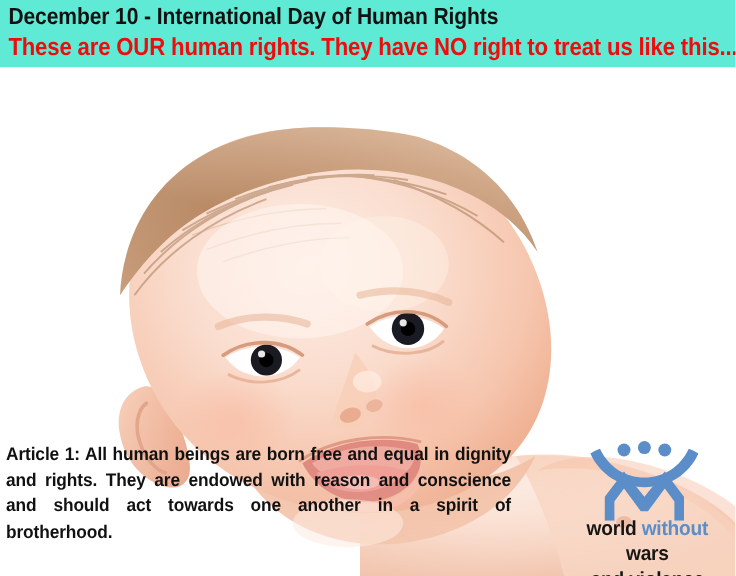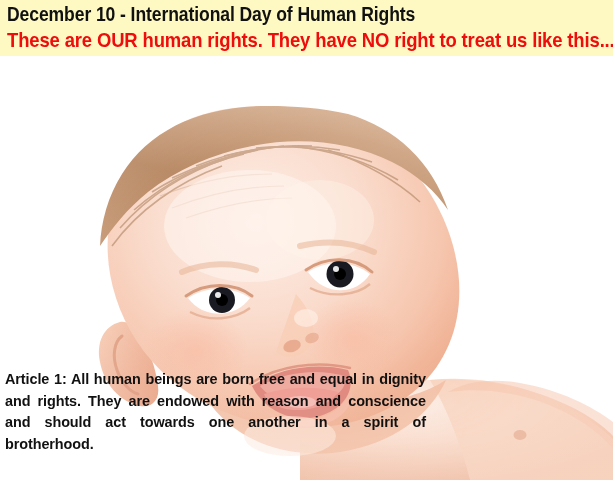--- a/index.html
+++ b/index.html
@@ -18,21 +18,21 @@
     overflow: hidden;
   }
 
   
   #header-block {
     position: absolute;
     left: 0; top: 0;
     width: 613px;
     height: 56px;
     z-index: 40;
-    background: #fef9c3;
+    background: #5eead4;
   }
   .headline {
     font-family: "Liberation Sans Narrow", "Liberation Sans", sans-serif;
     font-weight: bold;
     white-space: nowrap;
     transform-origin: left center;
     transform: scaleX(0.90);
   }
   #headline-date {
     position: absolute;
@@ -265,14 +265,37 @@
     </svg>
   </div>
 
   <div id="header-block">
     <div id="headline-date" class="headline">December 10 - International Day of Human Rights</div>
     <div id="headline-message" class="headline">These are OUR human rights. They have NO right to treat us like this...</div>
   </div>
 
   <div id="article-text">Article 1: All human beings are born free and equal in dignity and rights. They are endowed with reason and conscience and should act towards one another in a spirit of brotherhood.</div>
 
+  <div id="logo">
+    <div id="logo-mark">
+      <svg width="106" height="72" viewBox="0 0 106 72" xmlns="http://www.w3.org/2000/svg">
+        <g fill="#5b8ec9">
+
+          <circle cx="36" cy="13" r="5.4"></circle>
+          <circle cx="53" cy="11" r="5.4"></circle>
+          <circle cx="70" cy="13" r="5.4"></circle>
+
+          <path d="M 8 16 C 16 34 33 44 53 44 C 73 44 90 34 98 16
+                   C 95 14 93 13 90 12 C 83 27 69 36 53 36
+                   C 37 36 23 27 16 12 C 13 13 11 14 8 16 Z"></path>
+
+          <path d="M 20 72 L 20 52 L 36 31 L 53 52 L 70 31 L 86 52 L 86 72
+                   L 78 72 L 78 56 L 70 45 L 56 64 L 50 64 L 36 45 L 28 56 L 28 72 Z"></path>
+        </g>
+      </svg>
+    </div>
+    <div id="logo-text">
+      <span>world </span><span class="hl">without</span><span> wars</span>
+      <span id="logo-line2">and violence</span>
+    </div>
+  </div>
 
 </div>
 
 </body></html>

